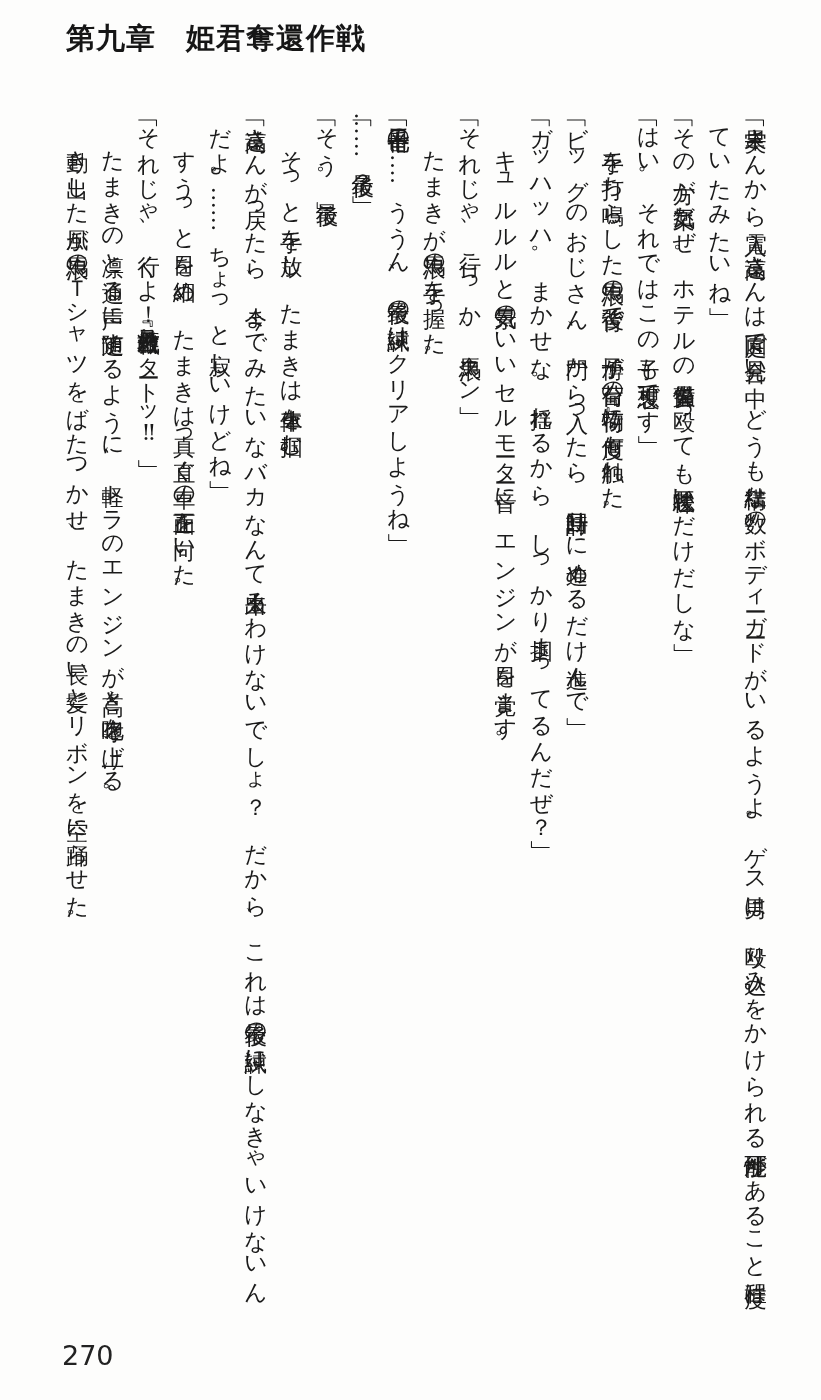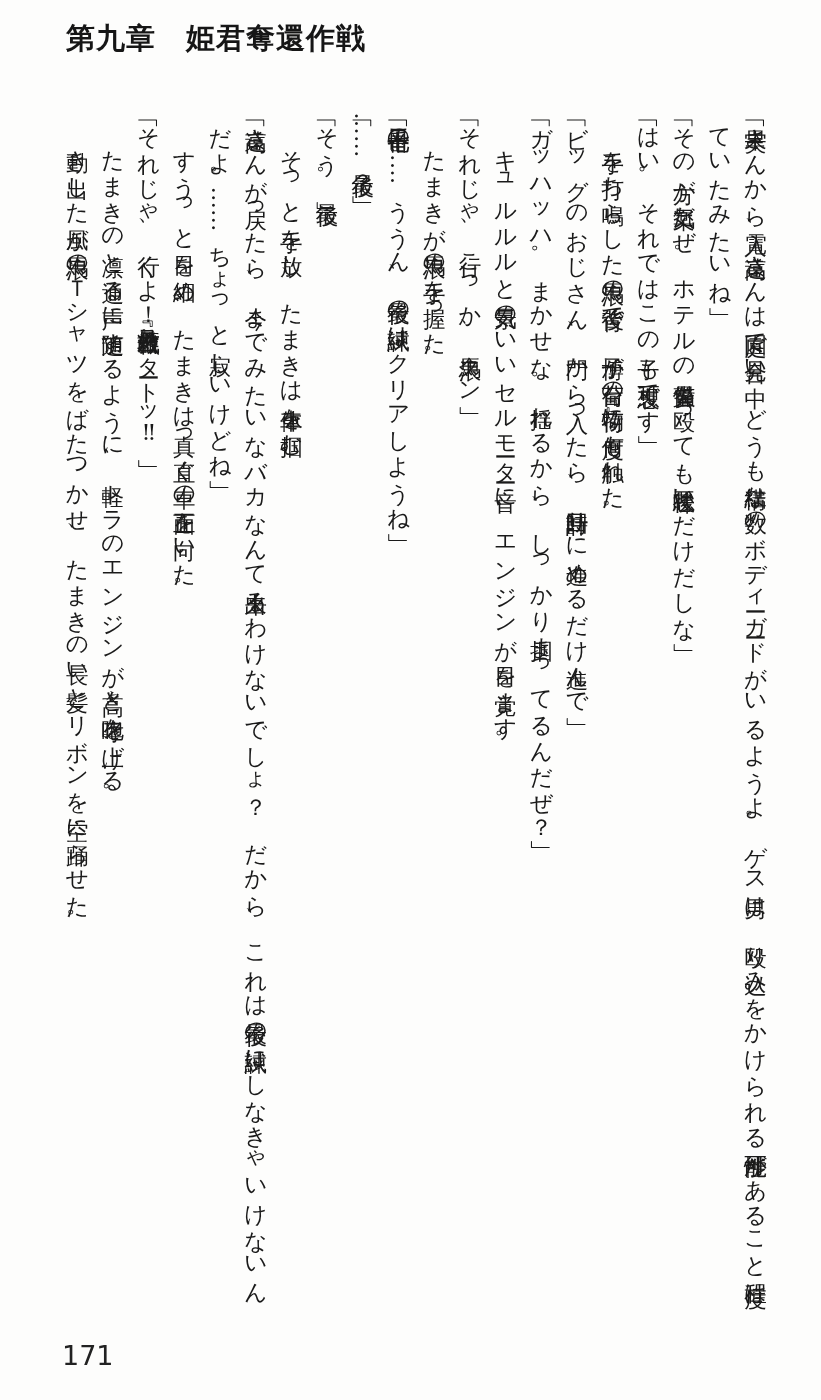--- a/index.html
+++ b/index.html
@@ -74,15 +74,15 @@
       <p>「……最後？」</p>
       <p>「そう。最後」</p>
       <p>　そっと手を放し、たまきは車体を掴む。</p>
       <p>「高遠さんが戻ったら、今までみたいなバカなんて出来るわけないでしょ？　だから、これは最後の試練にしなきゃいけないんだよ。……ちょっと寂しいけどね」</p>
       <p>　すうっと目を細め、たまきは真っ直ぐ車の正面を向いた。</p>
       <p>「それじゃ、行くよ！『姫君救出作戦』スタートッ‼」</p>
       <p>　たまきの凛と通る声に追随するように、軽トラのエンジンが高々と咆哮を上げる。</p>
       <p>　動き出した風が浪馬のＴシャツをばたつかせ、たまきの長い髪とリボンを空に踊らせた。</p>
     </div>
 
-  <div class="page-number">171</div>
+  <div class="page-number">270</div>
 
 </div>
 
 </body></html>

